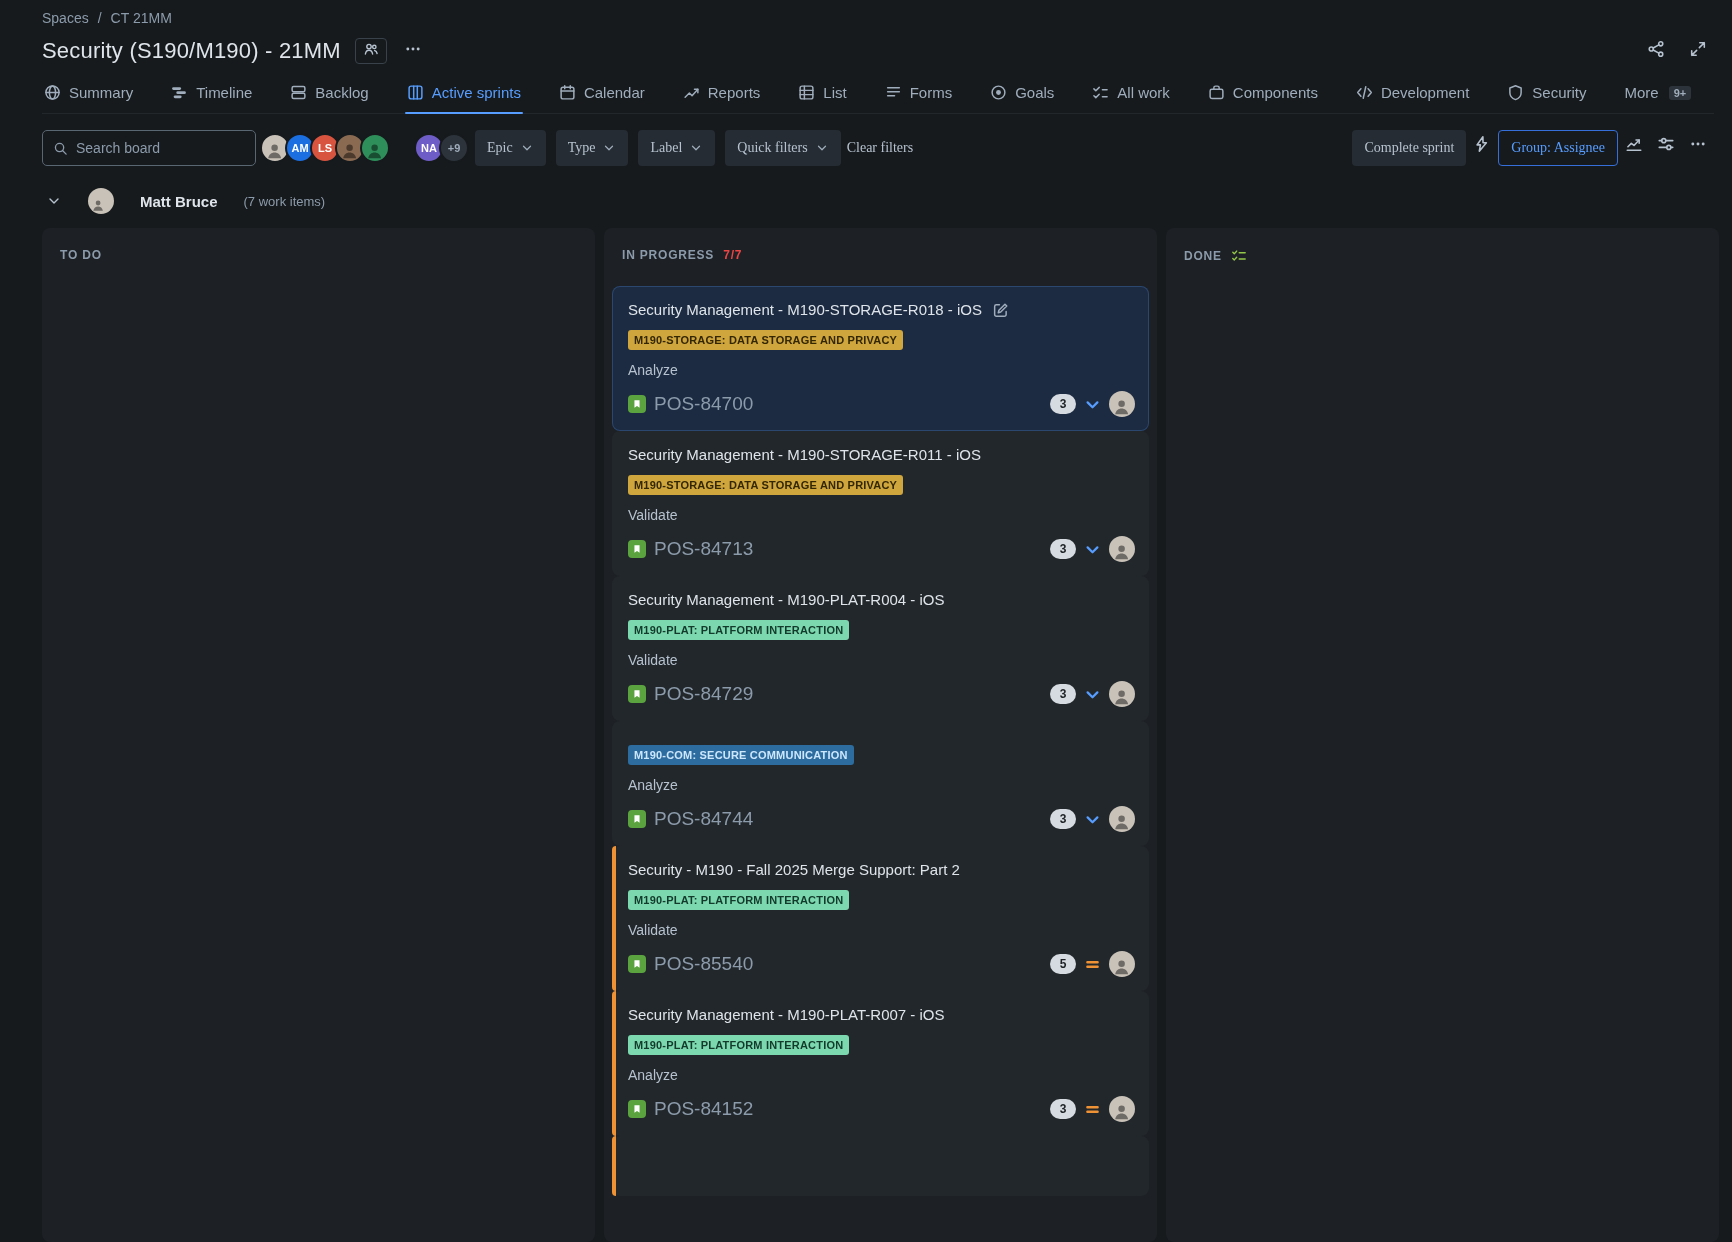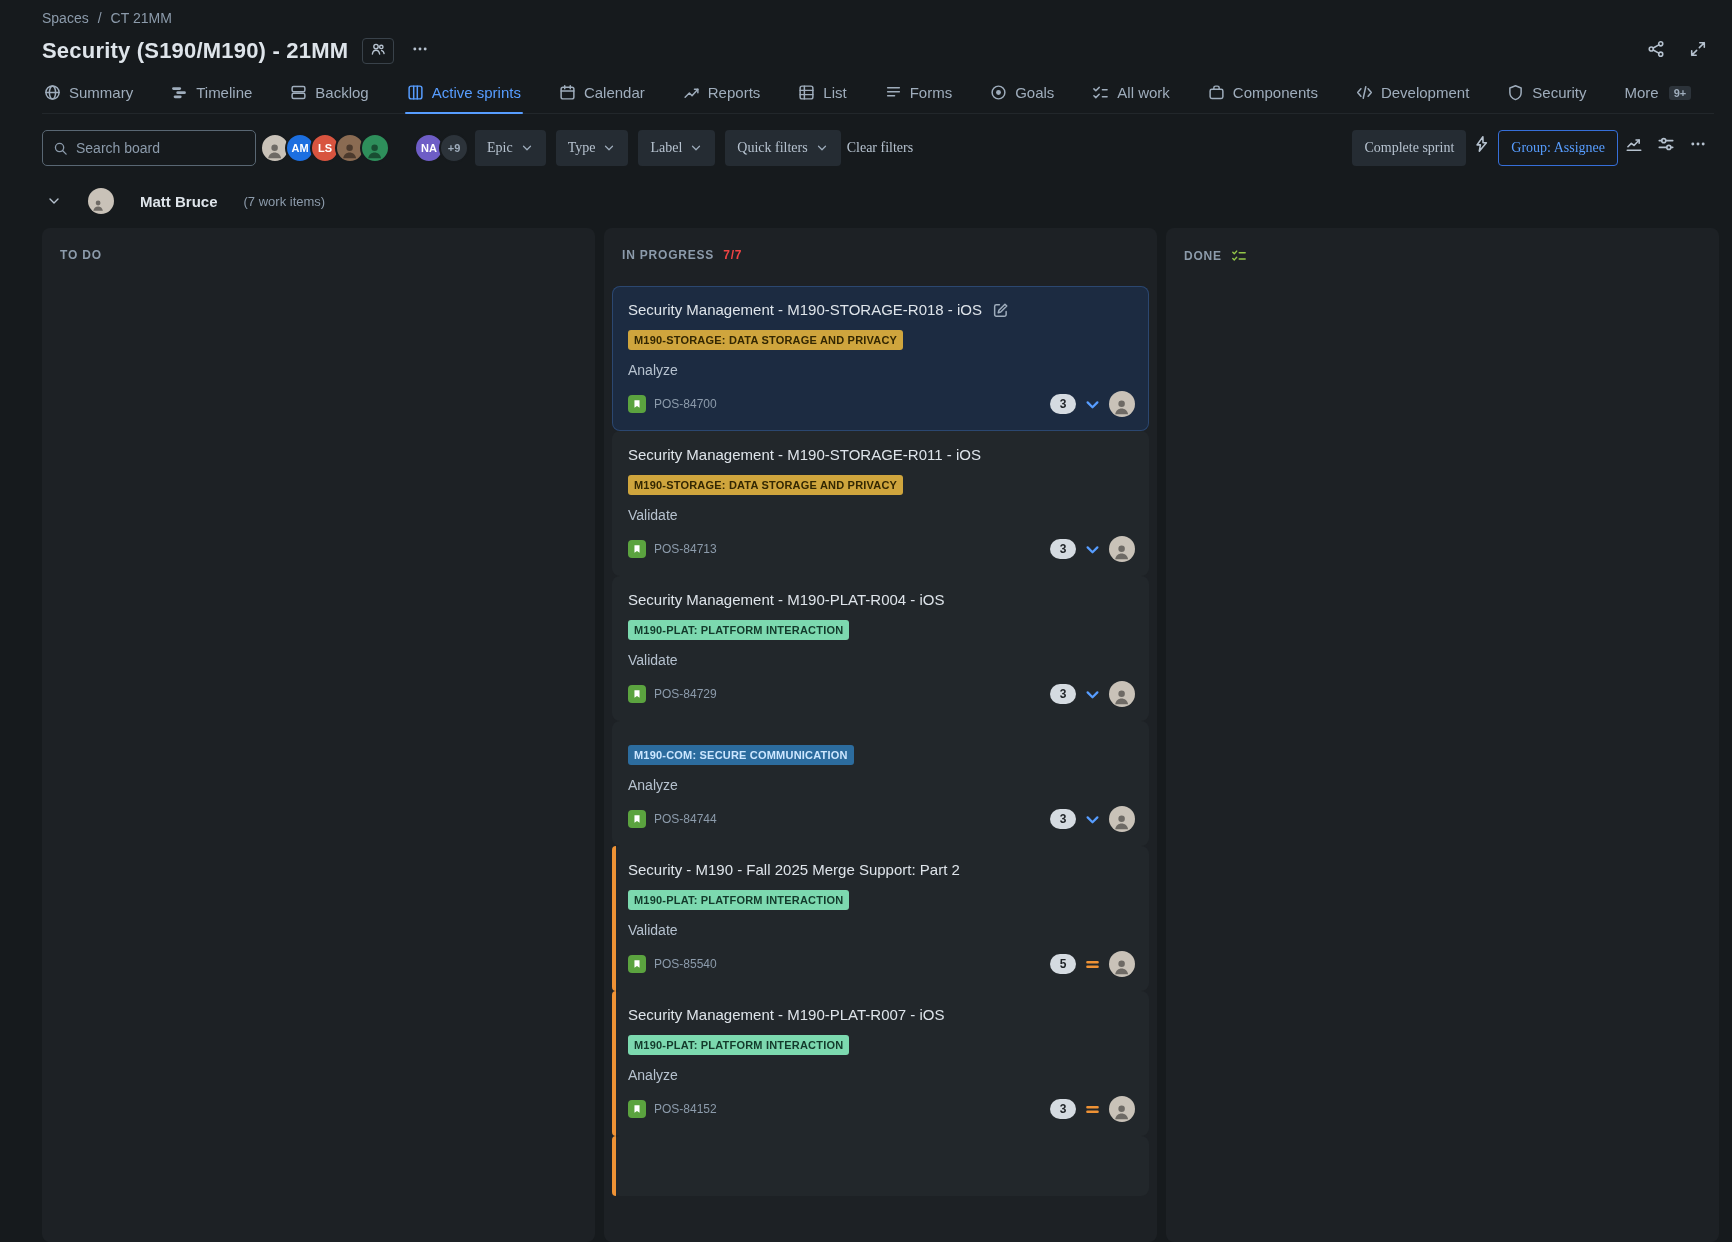--- a/index.html
+++ b/index.html
@@ -6,21 +6,21 @@
   html,body{width:1732px;height:1242px;overflow:hidden;background:#161A1D;
     font-family:"Liberation Sans",sans-serif;color:#B6C2CF}
   button{font-family:Liberation Serif, serif}
   .app{width:1732px;height:1242px;display:flex;flex-direction:column}
 
   
   .topbar{padding:10px 18px 0 42px}
   .breadcrumb{display:flex;align-items:center;gap:9px;font-size:14px;color:#8C9BAB}
   .breadcrumb .crumb{cursor:pointer}
   .title-row{display:flex;align-items:center;gap:10px;margin-top:9px}
-  h1{font-size:22px;font-weight:700;color:#DEE4EA;letter-spacing:.2px;margin-right:4px}
+  h1{font-size:22px;font-weight:400;color:#DEE4EA;letter-spacing:.2px;margin-right:4px}
   .iconbtn{display:inline-flex;align-items:center;justify-content:center;width:32px;height:32px;
     border:none;border-radius:4px;background:transparent;color:#B6C2CF;cursor:pointer}
   .iconbtn svg{width:18px;height:18px}
   .iconbtn.boxed{width:32px;height:26px;border:1px solid #39424A}
   .iconbtn.boxed svg{width:16px;height:16px}
   .spacer{flex:1}
 
   
   .tabs{display:flex;align-items:flex-start;gap:34px;margin-top:15px;border-bottom:1px solid #22272B}
   .tab{display:flex;align-items:center;gap:8px;font-size:15px;color:#9FADBC;
@@ -86,21 +86,21 @@
   .chip{display:inline-block;font-size:11px;font-weight:700;letter-spacing:.2px;
     padding:4px 6px;border-radius:3px;white-space:nowrap}
   .chip.yellow{background:var(--chip-yellow-bg);color:var(--chip-yellow-text)}
   .chip.green{background:var(--chip-green-bg);color:var(--chip-green-text)}
   .chip.blue{background:var(--chip-blue-bg);color:var(--chip-blue-text)}
   .card-status{margin-top:10px;font-size:14px;color:#B6C2CF;line-height:18px;min-height:18px}
   .card-footer{display:flex;align-items:center;gap:8px;margin-top:12px;height:26px}
   .type-icon{width:18px;height:18px;border-radius:4px;background:var(--story-green);
     display:inline-flex;align-items:center;justify-content:center;flex:none}
   .type-icon svg{width:12px;height:12px}
-  .card-key{font-size:12px;font-weight:500;color:#8C9BAB}
+  .card-key{font-size:19px;font-weight:500;color:#8C9BAB}
   .f-spacer{flex:1}
   .estimate{min-width:26px;height:20px;border-radius:10px;background:var(--estimate-bg);
     color:var(--estimate-text);font-size:12px;font-weight:700;
     display:inline-flex;align-items:center;justify-content:center;padding:0 8px}
   .prio{display:inline-flex}
   .prio svg{width:17px;height:17px}
 </style>
 </head>
 <body>
 

